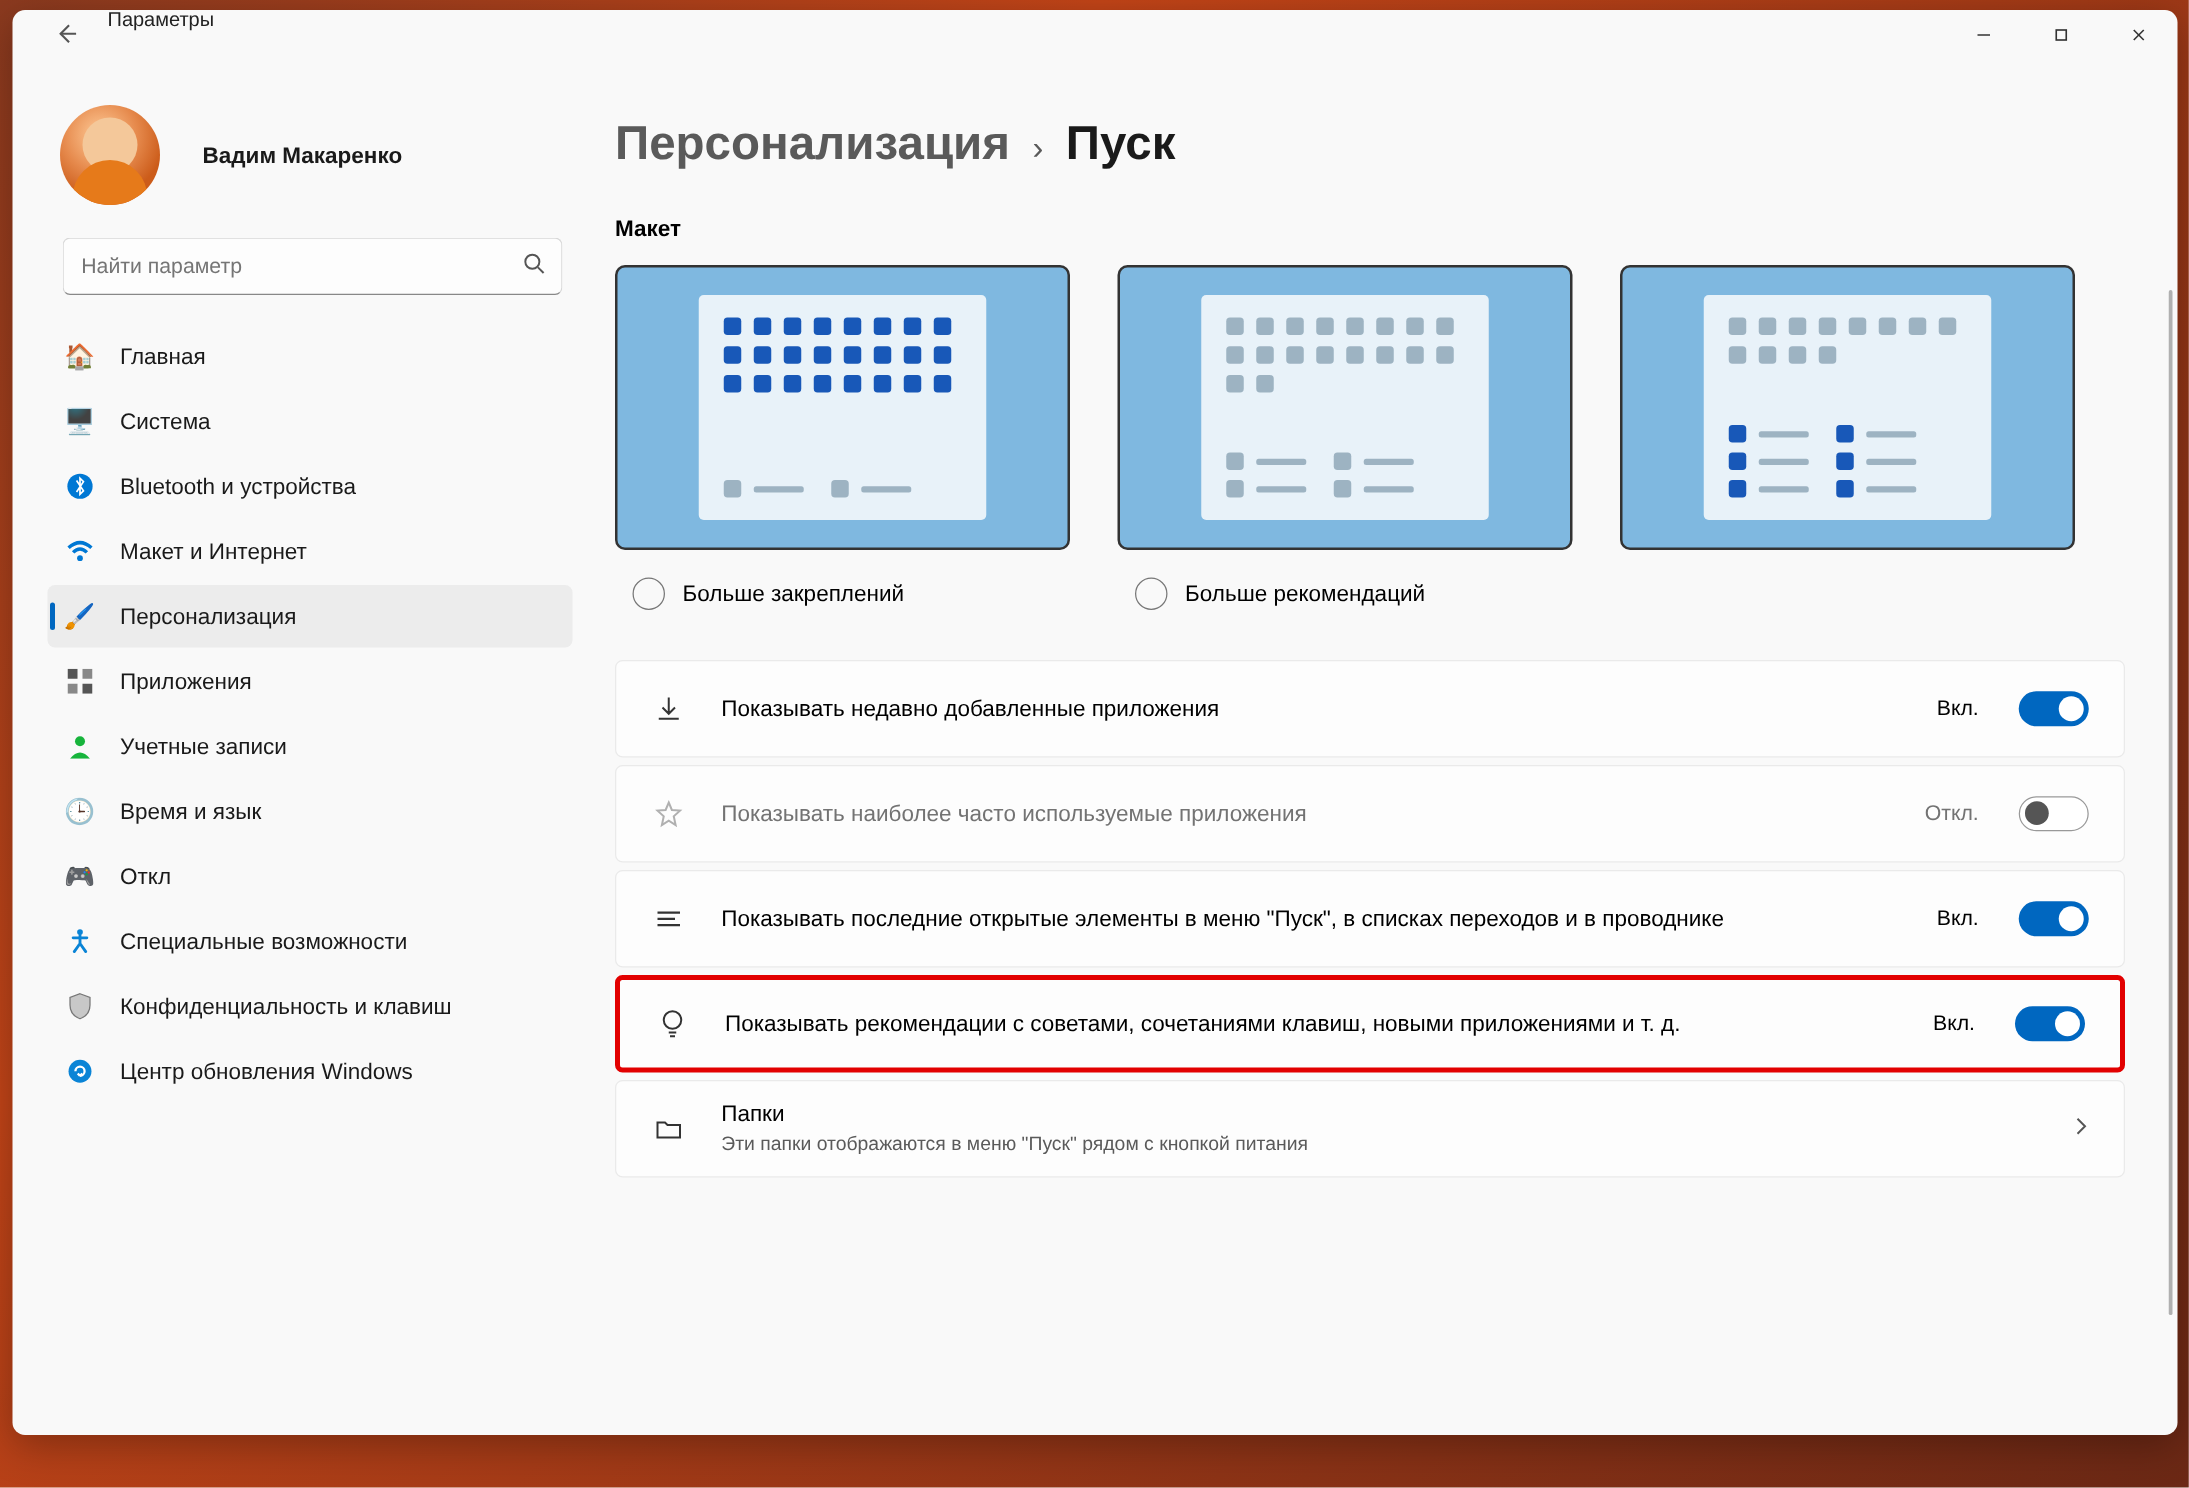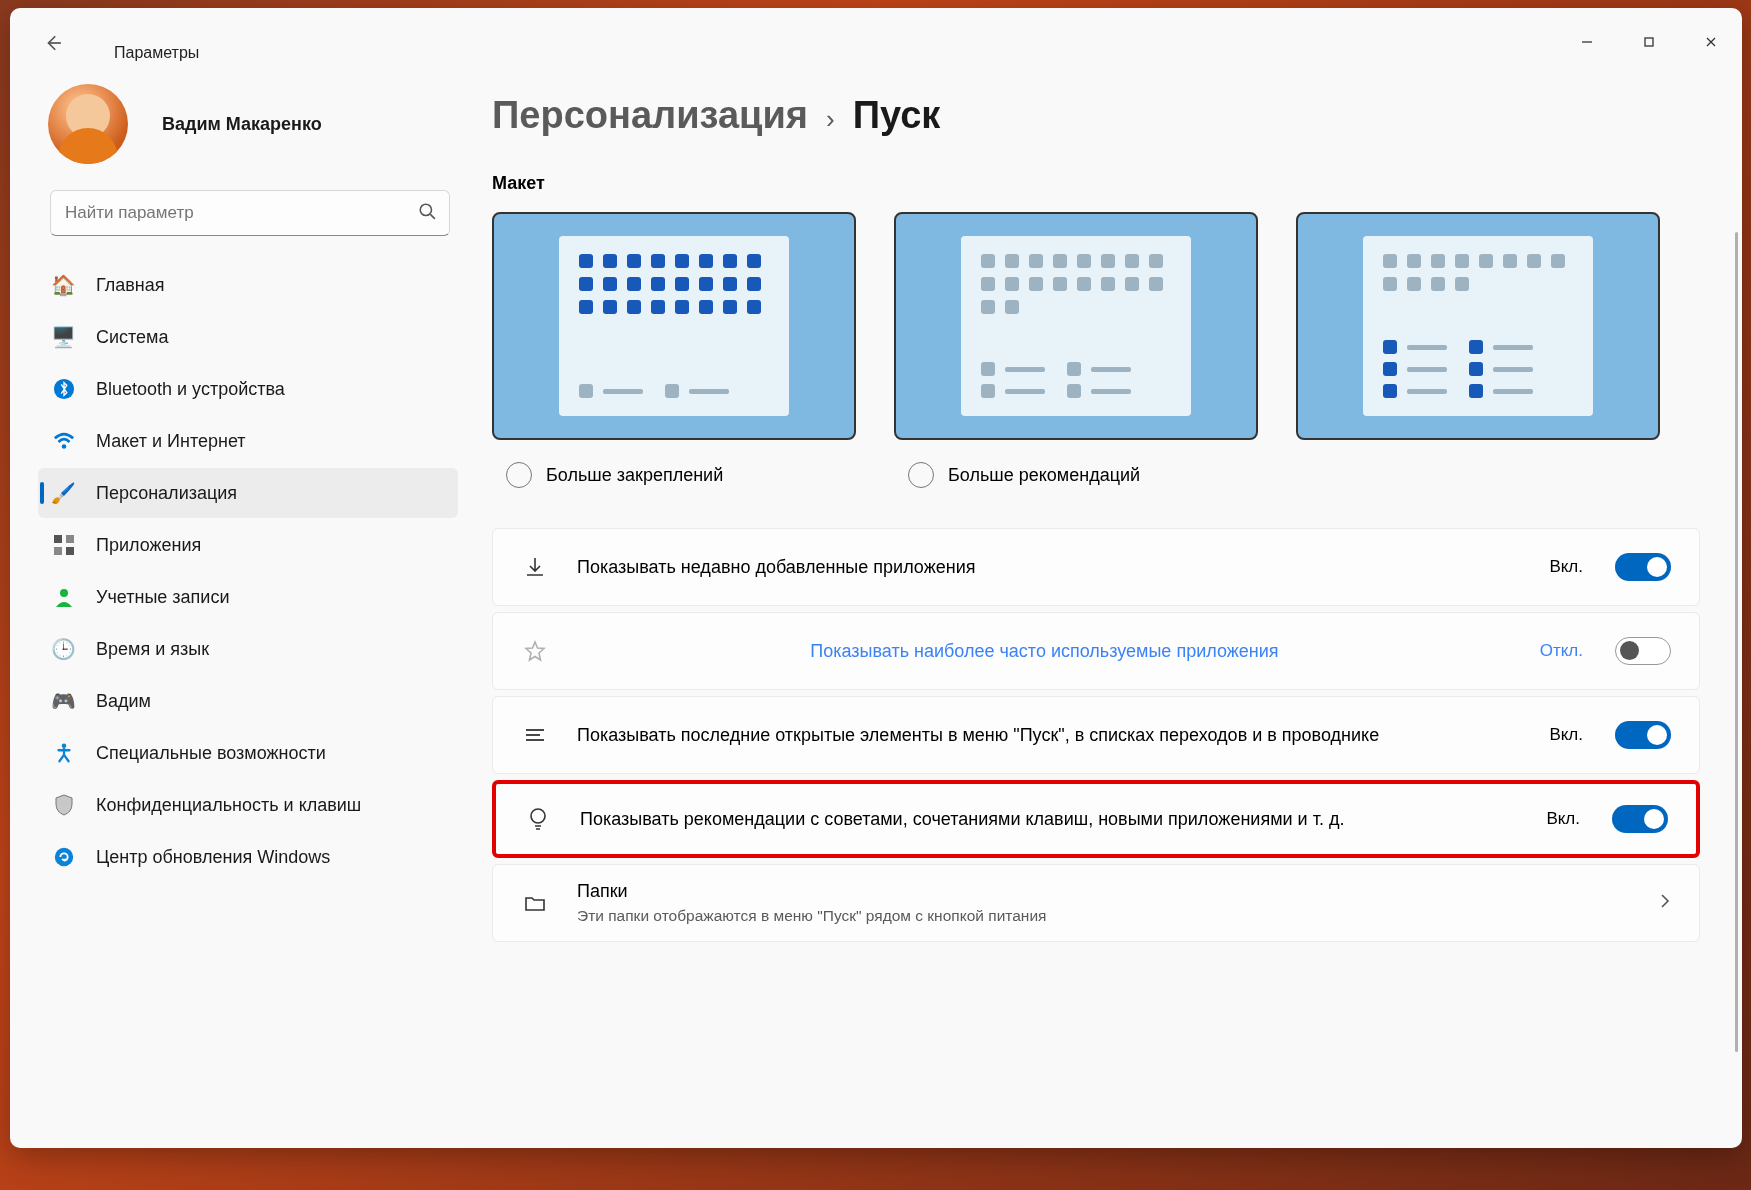--- a/index.html
+++ b/index.html
@@ -16,23 +16,22 @@
   width: 1732px; height: 1140px;
   margin-left: 10px;
   position: relative;
   display: flex;
   flex-direction: column;
   box-shadow: 0 8px 32px rgba(0,0,0,0.3);
 }
 .titlebar {
   height: 54px;
   display: flex;
-  align-items: flex-end;
+  align-items: flex-start;
   padding-left: 24px;
-  gap: 28px;
 }
 .back-btn {
   width: 38px; height: 38px;
   display: flex; align-items: center; justify-content: center;
   border-radius: 4px;
   color: #555;
 }
 .app-title {
   font-size: 16px;
   margin-left: 14px;
@@ -186,21 +185,21 @@
 .settings-list { display:flex; flex-direction:column; gap:6px; }
 .setting-card {
   background:#fdfdfd;
   border:1px solid #eaeaea;
   border-radius:6px;
   min-height:78px;
   display:flex; align-items:center;
   padding: 14px 28px;
   gap:28px;
 }
-.setting-card.disabled { color:#3b82f6;text-align:center; }
+.setting-card.disabled { color:#737373; }
 .setting-card.highlight { border: 4px solid #e20000; border-radius:6px; }
 .setting-icon {
   width:28px; height:28px;
   display:flex; align-items:center; justify-content:center;
   color:#333; flex-shrink:0;
 }
 .setting-card.disabled .setting-icon { color:#b0b0b0; }
 .setting-text { flex:1; font-size:18px; line-height:1.35; }
 .setting-text .sub { font-size:15.5px; color:#5a5a5a; margin-top:2px; }
 .state-label { font-size:17px; margin-right:4px; }
@@ -319,21 +318,21 @@
               </svg>
             </span>
             <span>Учетные записи</span>
           </div>
         <div class="nav-item">
             <span class="nav-icon">🕒</span>
             <span>Время и язык</span>
           </div>
         <div class="nav-item">
             <span class="nav-icon">🎮</span>
-            <span>Вадим</span>
+            <span>Откл</span>
           </div>
         <div class="nav-item">
             <span class="nav-icon">
               <svg width="22" height="22" viewBox="0 0 24 24">
                 <circle cx="12" cy="4" r="2.5" fill="#0a84d6"></circle>
                 <path d="M12 7 V14 M6 9 L18 9 M12 14 L7 21 M12 14 L17 21" stroke="#0a84d6" stroke-width="2.5" fill="none" stroke-linecap="round"></path>
               </svg>
             </span>
             <span>Специальные возможности</span>
           </div>

